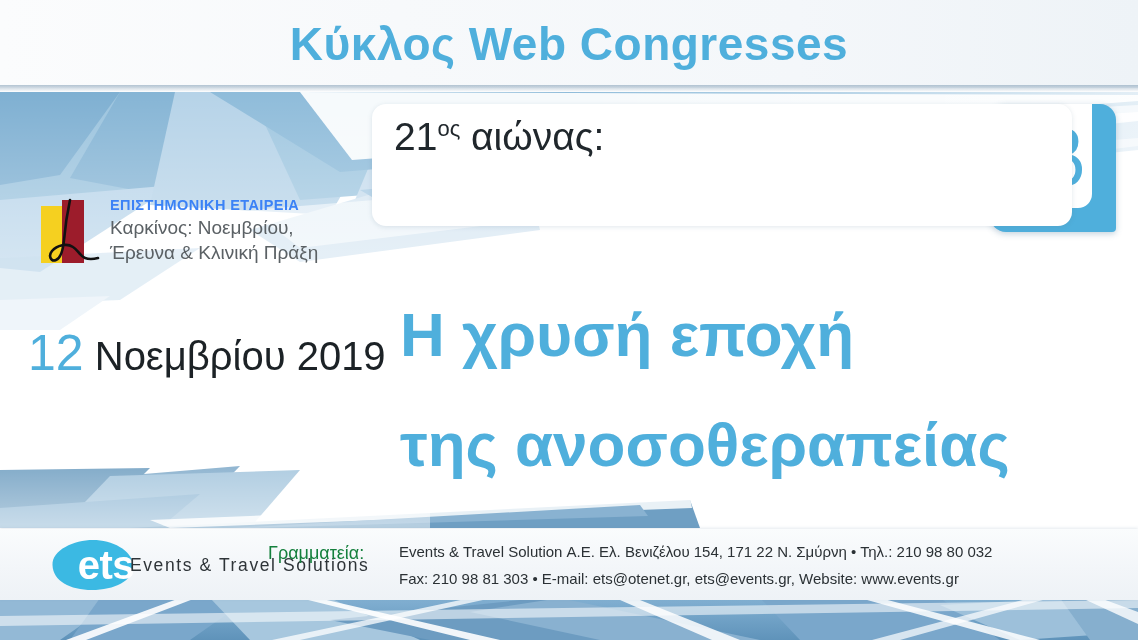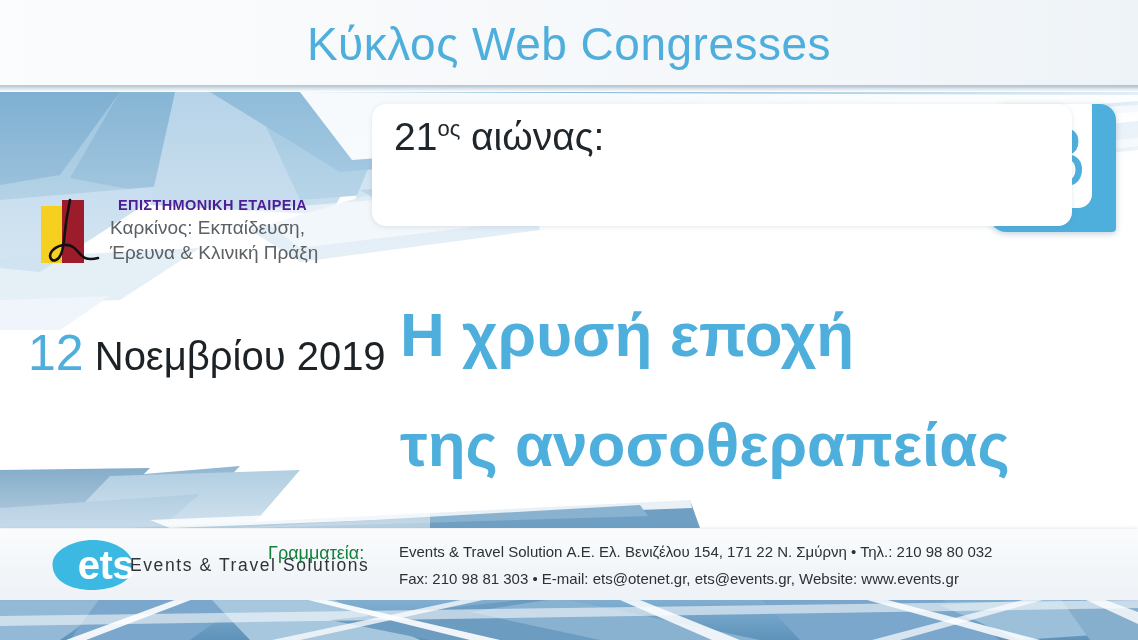--- a/index.html
+++ b/index.html
@@ -10,21 +10,21 @@
   
   .bg-svg{position:absolute;left:0;top:0;width:1138px;height:640px;}
 
   
   .topbar{
     position:absolute;left:0;top:0;width:1138px;height:88px;
     background:linear-gradient(90deg,#fbfcfd 0%,#f7f9fb 35%,#f4f7fa 70%,#eef3f7 100%);
   }
   .topbar-title{
     position:absolute;left:0;top:16px;width:1138px;text-align:center;
-    font-size:46px;line-height:56px;font-weight:400;color:#4FAFDC;
+    font-size:46px;line-height:56px;font-weight:700;color:#4FAFDC;
     letter-spacing:0.5px;white-space:nowrap;
   }
 
   
   .topbar-shadow{
     position:absolute;left:0;top:85px;width:1138px;height:7px;
     background:linear-gradient(180deg,rgba(120,150,175,0.55),rgba(120,150,175,0.0));
   }
 
   
@@ -56,21 +56,21 @@
   .badge-text{
     position:absolute;left:0;top:4px;width:102px;text-align:center;
     font-size:78px;line-height:100px;color:#4FAFDC;font-weight:400;
     letter-spacing:-2px;
   }
 
   
   .society{position:absolute;left:40px;top:196px;width:330px;height:78px;}
   .society-mark{position:absolute;left:0;top:2px;width:62px;height:72px;}
   .society-txt{position:absolute;left:70px;top:0px;}
-  .soc-l1{font-size:14.5px;line-height:19px;font-weight:bold;color:#4c1d95;letter-spacing:0.4px;white-space:nowrap;margin-left:8px;}
+  .soc-l1{font-size:14.5px;line-height:19px;font-weight:bold;color:#3b82f6;letter-spacing:0.4px;white-space:nowrap;}
   .soc-l2{font-size:19px;line-height:25px;color:#5b6165;white-space:nowrap;}
   .soc-l3{font-size:19px;line-height:25px;color:#5b6165;white-space:nowrap;}
 
   
   .date-row{position:absolute;left:28px;top:322px;white-space:nowrap;}
   .date-day{font-size:50px;line-height:62px;color:#4FAFDC;font-weight:400;}
   .date-rest{font-size:40px;line-height:62px;color:#1c2226;font-weight:400;}
 
   
   .headline{
@@ -222,21 +222,21 @@
 
   <div class="society">
     <svg class="society-mark" viewBox="0 0 62 72">
       <rect x="1" y="8" width="21" height="57" fill="#F5D020"></rect>
       <rect x="22" y="2" width="22" height="63" fill="#9C1C2B"></rect>
       <path d="M30 2 C27 16, 25 30, 24 42 C23 52, 21 60, 16 62 C11 64, 8 58, 12 53
                C17 47, 27 45, 33 49 C38 52, 40 58, 45 60 C49 61.5, 54 61, 58 60" fill="none" stroke="#111111" stroke-width="2.6" stroke-linecap="round"></path>
     </svg>
     <div class="society-txt">
       <div class="soc-l1">ΕΠΙΣΤΗΜΟΝΙΚΗ ΕΤΑΙΡΕΙΑ</div>
-      <div class="soc-l2">Καρκίνος: Εκπαίδευση,</div>
+      <div class="soc-l2">Καρκίνος: Νοεμβρίου,</div>
       <div class="soc-l3">Έρευνα &amp; Κλινική Πράξη</div>
     </div>
   </div>
 
   <div class="date-row">
     <span class="date-day">12</span><span class="date-rest"> Νοεμβρίου 2019</span>
   </div>
 
   <div class="headline">
     <span class="hl1">Η χρυσή εποχή</span>

